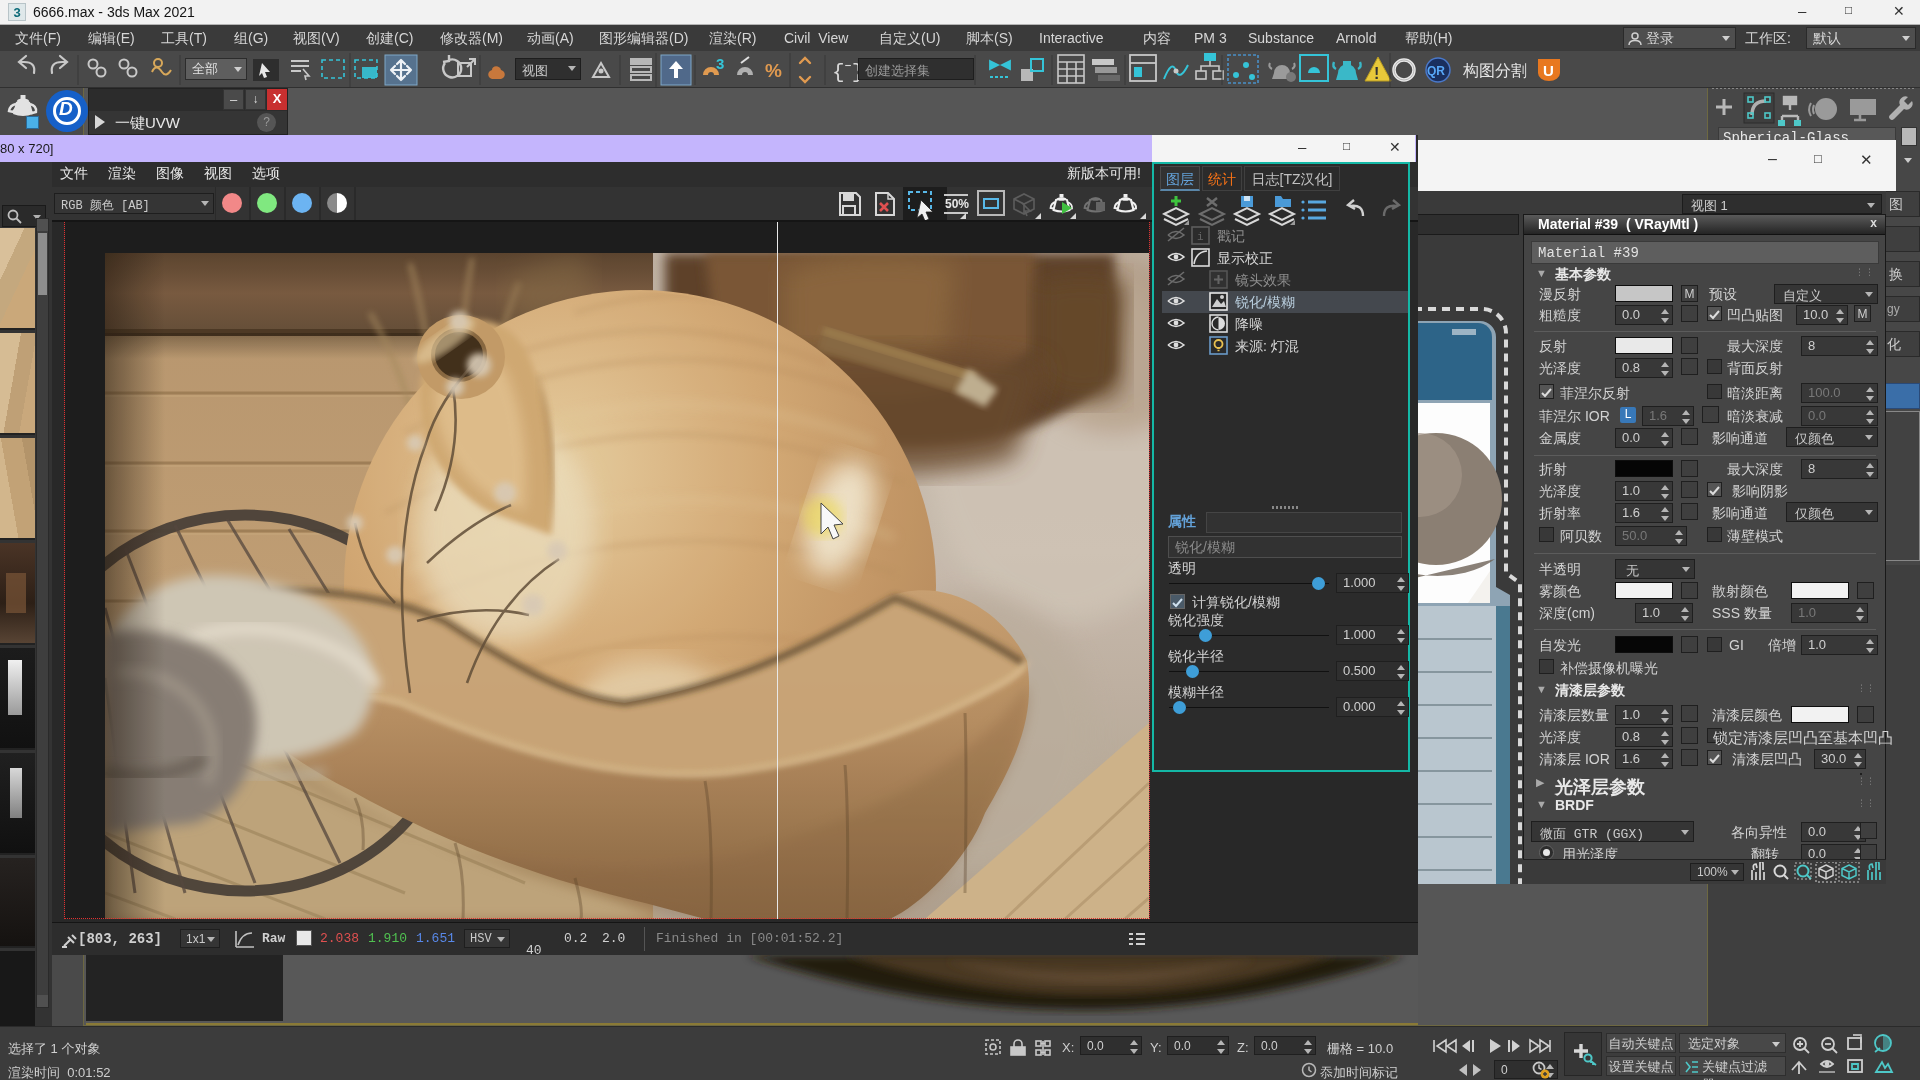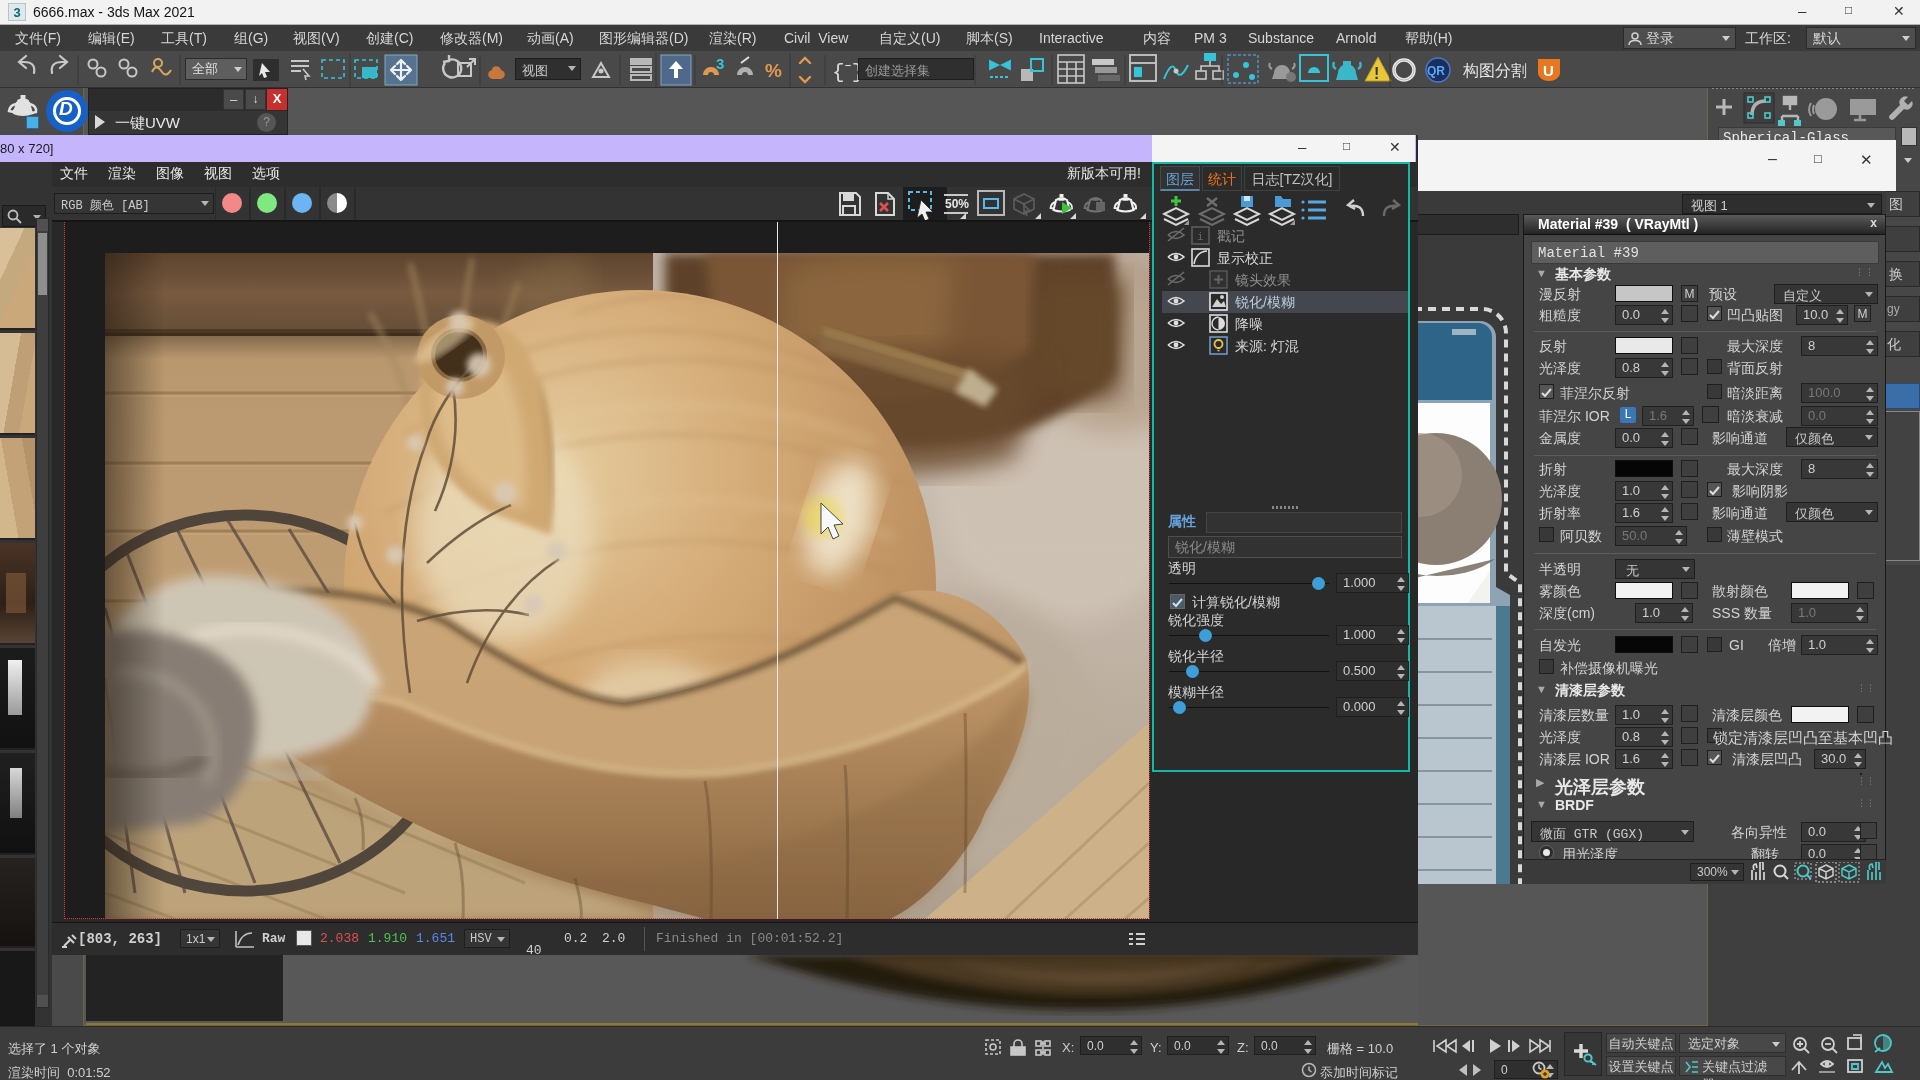--- a/index.html
+++ b/index.html
@@ -533,21 +533,21 @@
     </div>
     <span class="lbl" style="left:38px;top:631px;">用光泽度</span>
     <span class="lbl" style="left:227px;top:631px;">翻转</span>
     <div class="spin" style="left:277px;top:629px;width:65px;">0.0<div class="ud"></div></div>
     <div class="mbtn" style="left:336px;top:629px;width:17px;height:17px;"></div>
   </div>
 
   <div id="slatebar" class="abs" style="left:0;top:0;width:0;height:0;">
     <div class="abs" style="left:1523px;top:859px;width:363px;height:25px;background:#3a3a3a;border-top:1px solid #222;">
       <div class="ddk" style="left:167px;top:3px;width:54px;height:18px;">
-        <span style="position:absolute;left:6px;top:1px;">300%</span>
+        <span style="position:absolute;left:6px;top:1px;">100%</span>
         <div class="ar" style="top:6px;"></div>
       </div>
       <svg class="abs" style="left:225px;top:2px;" width="138" height="22" viewBox="0 0 138 22">
         <path d="M8 18 v-8 m-4 8 v-10 m8 10 v-10 m4 10 v-8 m-10 -2 q-2 -6 2 -6 l1 4 m3 2 l0 -8 q3 -2 3 2 l0 6" stroke="#d8d8d8" stroke-width="1.7" fill="none"></path>
         <g transform="translate(24,0)">
           <circle cx="8" cy="9" r="5.5" fill="none" stroke="#d8d8d8" stroke-width="2"></circle>
           <path d="M12 13 l4 4" stroke="#d8d8d8" stroke-width="2"></path>
         </g>
         <g transform="translate(47,0)">
           <circle cx="8" cy="9" r="5.5" fill="none" stroke="#4ec8c8" stroke-width="2"></circle>

